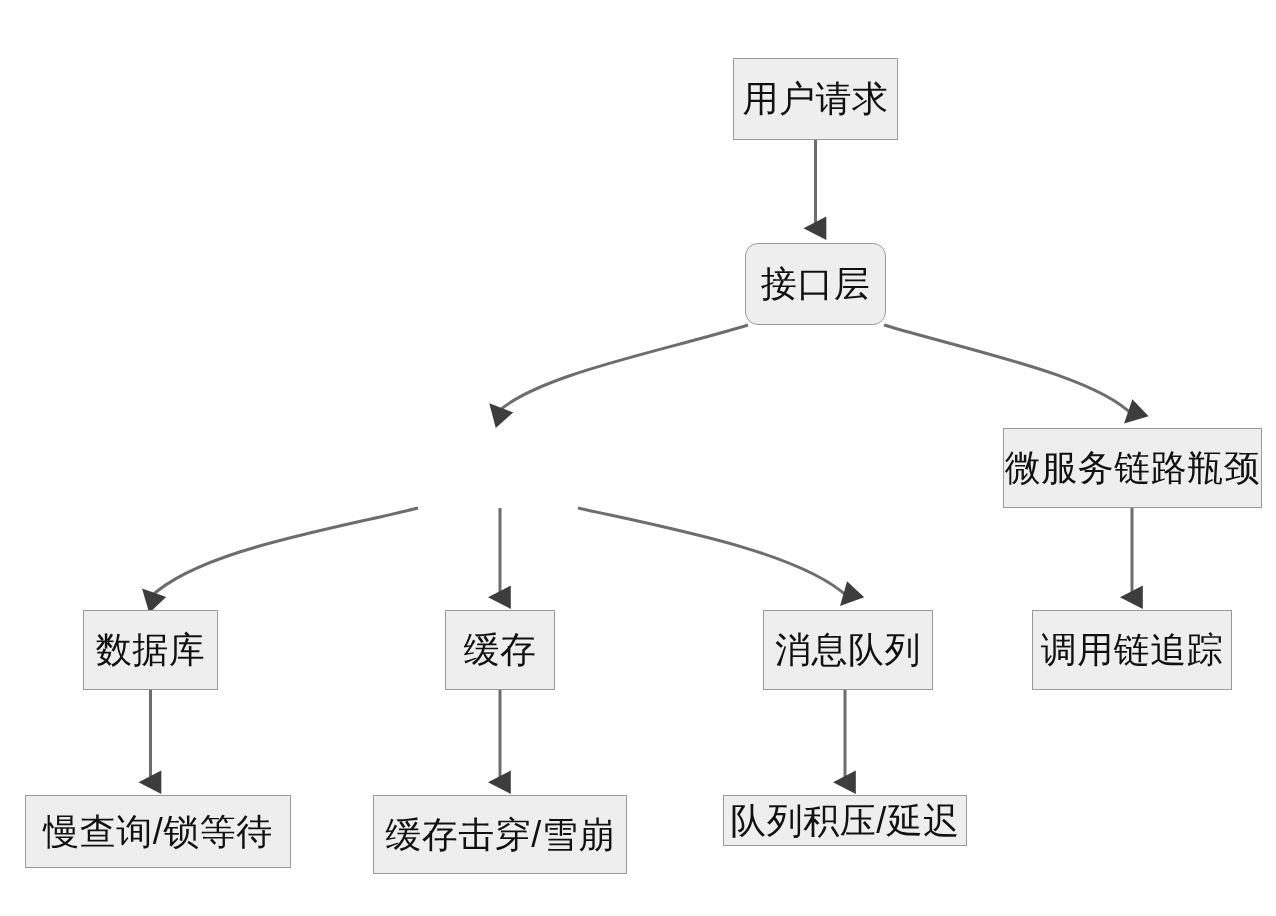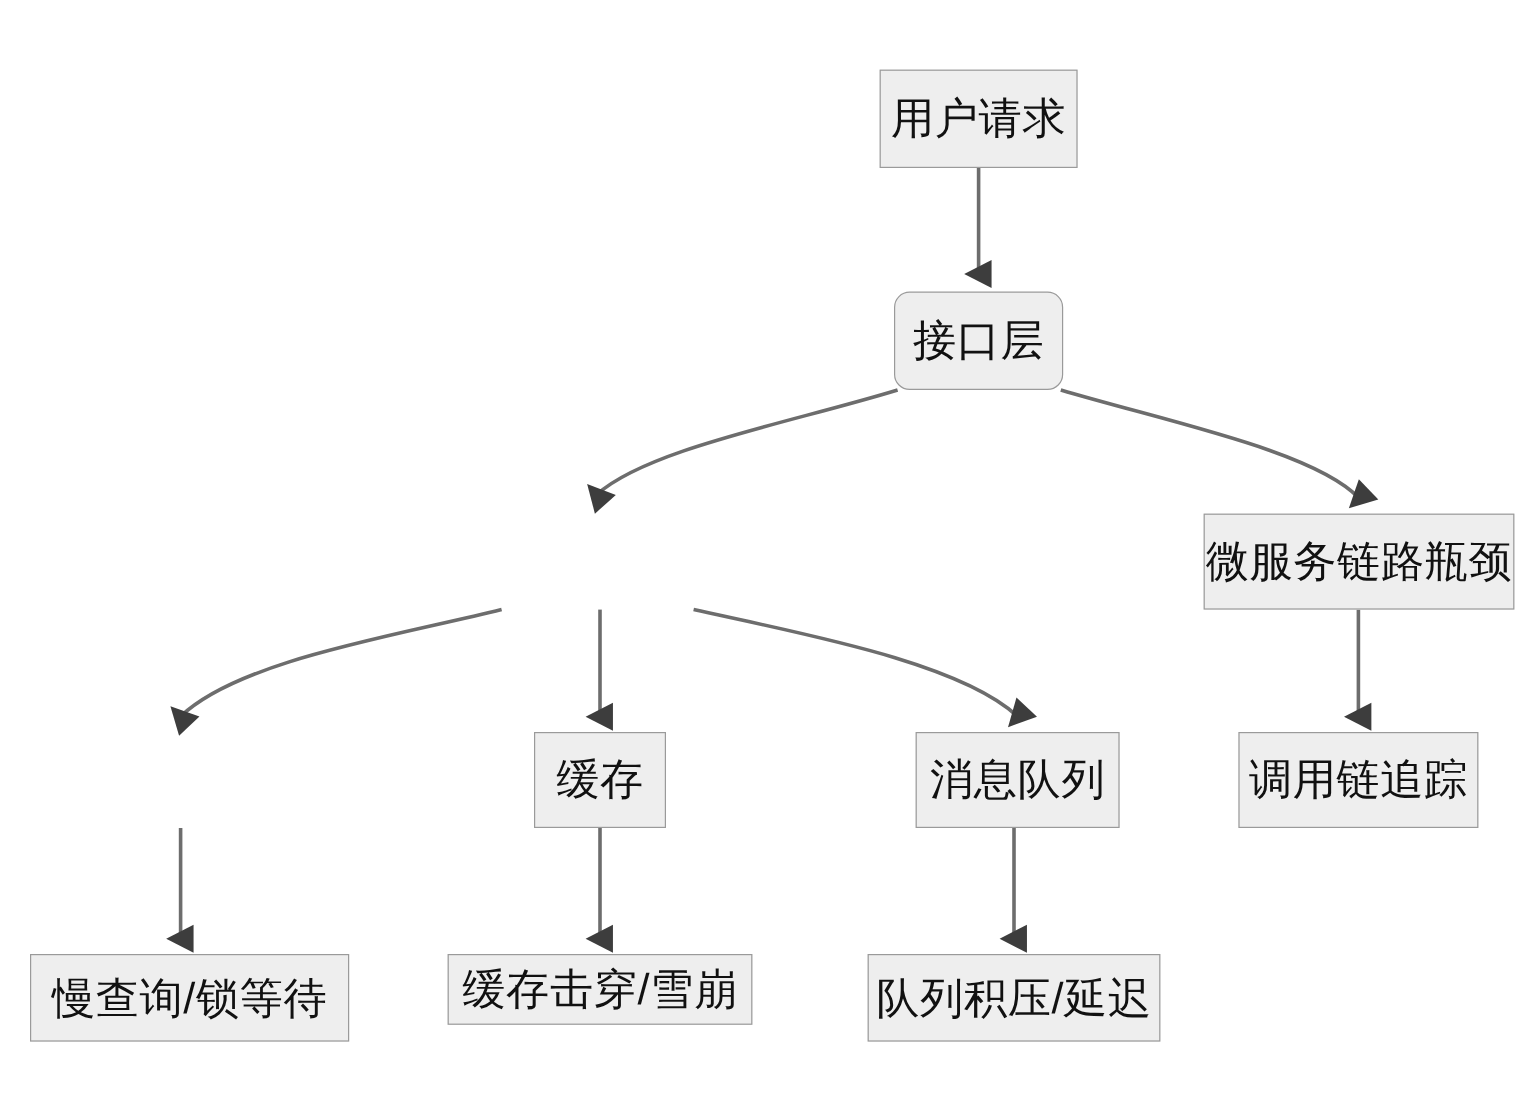--- a/index.html
+++ b/index.html
@@ -83,38 +83,41 @@
 
   <div class="node" style="left:745px; top:243px; width:141px; height:82px;border-radius:13px;">
     <span class="node-label">接口层</span>
   </div>
 
 
   <div class="node" style="left:1003px; top:428px; width:259px; height:80px;justify-content:center;">
     <span class="node-label">微服务链路瓶颈</span>
   </div>
 
+  <div class="node" style="left:83px; top:610px; width:135px; height:80px;">
+    <span class="node-label">数据库</span>
+  </div>
 
   <div class="node" style="left:445px; top:610px; width:110px; height:80px;">
     <span class="node-label">缓存</span>
   </div>
 
   <div class="node" style="left:763px; top:610px; width:170px; height:80px;">
     <span class="node-label">消息队列</span>
   </div>
 
   <div class="node" style="left:1032px; top:610px; width:200px; height:80px;">
     <span class="node-label">调用链追踪</span>
   </div>
 
   <div class="node" style="left:25px; top:795px; width:266px; height:73px;">
     <span class="node-label">慢查询/锁等待</span>
   </div>
 
-  <div class="node" style="left:373px; top:795px; width:254px; height:59px;">
+  <div class="node" style="left:373px; top:795px; width:254px; height:79px;">
     <span class="node-label">缓存击穿/雪崩</span>
   </div>
 
-  <div class="node" style="left:723px; top:795px; width:244px; height:73px;">
+  <div class="node" style="left:723px; top:795px; width:244px; height:51px;">
     <span class="node-label">队列积压/延迟</span>
   </div>
 
 </div>
 
 </body></html>

